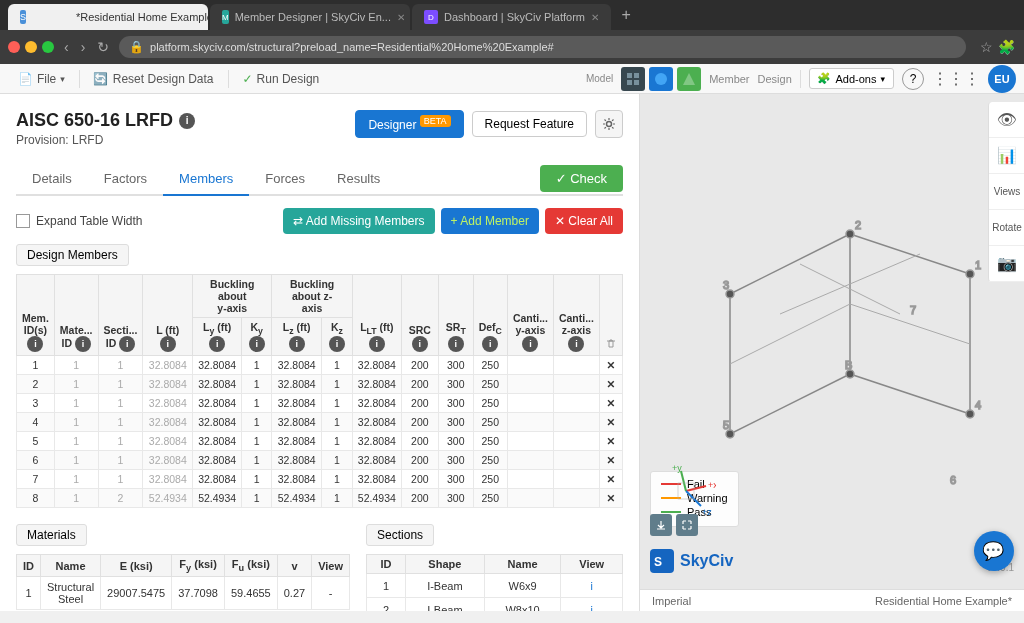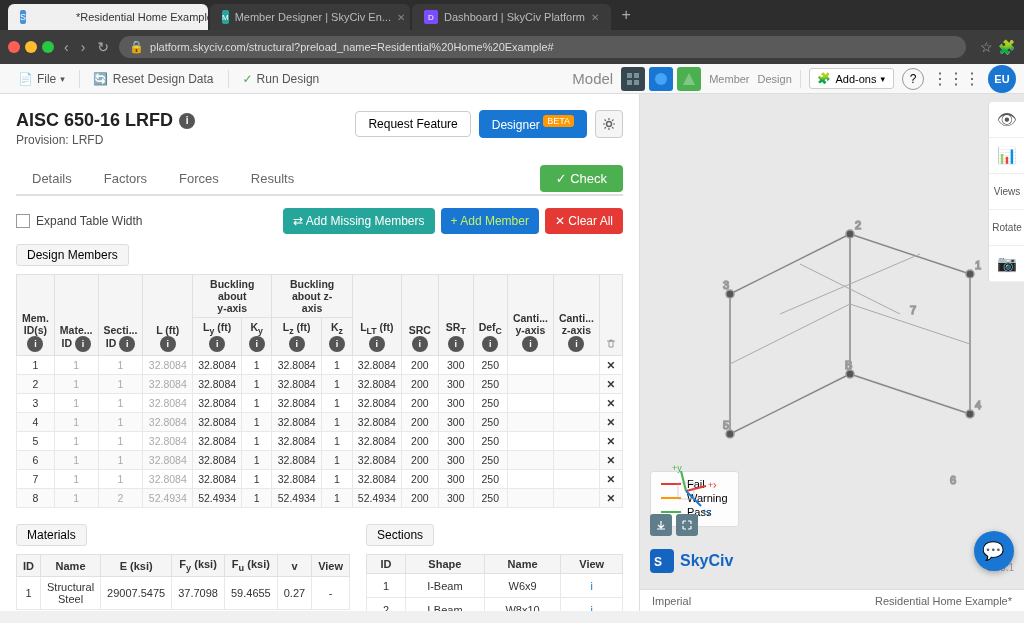--- a/index.html
+++ b/index.html
@@ -158,21 +158,21 @@
   <div class="msb-item">
     <span style="font-size:12px;">🔄</span>
     <span>Reset Design Data</span>
   </div>
   <div style="width:1px; height:18px; background:#ddd; margin:0 4px;"></div>
   <div class="msb-item">
     <span style="color:#4caf50;">✓</span>
     <span>Run Design</span>
   </div>
   <div class="msb-right">
-    <span style="font-size:15px; color:#888;margin-left:20px;">Model</span>
+    <span style="font-size:10px; color:#888;margin-left:20px;">Model</span>
     <div style="display:flex; gap:4px;">
       <div style="width:24px; height:24px; background:#37474f; border-radius:3px; display:flex; align-items:center; justify-content:center; cursor:pointer;">
         <svg width="16" height="16" viewBox="0 0 16 16">
             <rect x="2" y="2" width="5" height="5" fill="#78909c"></rect>
             <rect x="9" y="2" width="5" height="5" fill="#78909c"></rect>
             <rect x="2" y="9" width="5" height="5" fill="#78909c"></rect>
             <rect x="9" y="9" width="5" height="5" fill="#78909c"></rect>
           </svg>
       </div>
       <div style="width:24px; height:24px; background:#1976d2; border-radius:3px; display:flex; align-items:center; justify-content:center; cursor:pointer;">
@@ -206,41 +206,44 @@
     
     <div class="panel-header">
       <div>
         <div class="panel-title">
           <span>AISC 650-16 LRFD</span>
           <span class="info-icon">i</span>
         </div>
         <div class="panel-subtitle">Provision: LRFD</div>
       </div>
       <div class="header-buttons">
-        <button class="btn">Request Feature</button>
         <button class="btn btn-primary">
           <span>Designer</span>
           <span class="beta-badge">BETA</span>
         </button>
+        <button class="btn">Request Feature</button>
         <div class="btn-settings">
           <svg width="14" height="14" viewBox="0 0 14 14">
             <circle cx="7" cy="7" r="2.5" fill="none" stroke="#666" stroke-width="1.5"></circle>
             <path d="M7 1v2M7 11v2M1 7h2M11 7h2M2.5 2.5l1.4 1.4M10.1 10.1l1.4 1.4M2.5 11.5l1.4-1.4M10.1 3.9l1.4-1.4" stroke="#666" stroke-width="1.2"></path>
           </svg>
         </div>
       </div>
     </div>
 
     
     <div class="tabs-bar">
       <div class="tab-item">
         <span>Details</span>
       </div>
       <div class="tab-item">
         <span>Factors</span>
+      </div>
+      <div class="tab-item active">
+        <span>Members</span>
       </div>
       <div class="tab-item">
         <span>Forces</span>
       </div>
       <div class="tab-item">
         <span>Results</span>
       </div>
       <button class="check-btn">✓ Check</button>
     </div>
 

